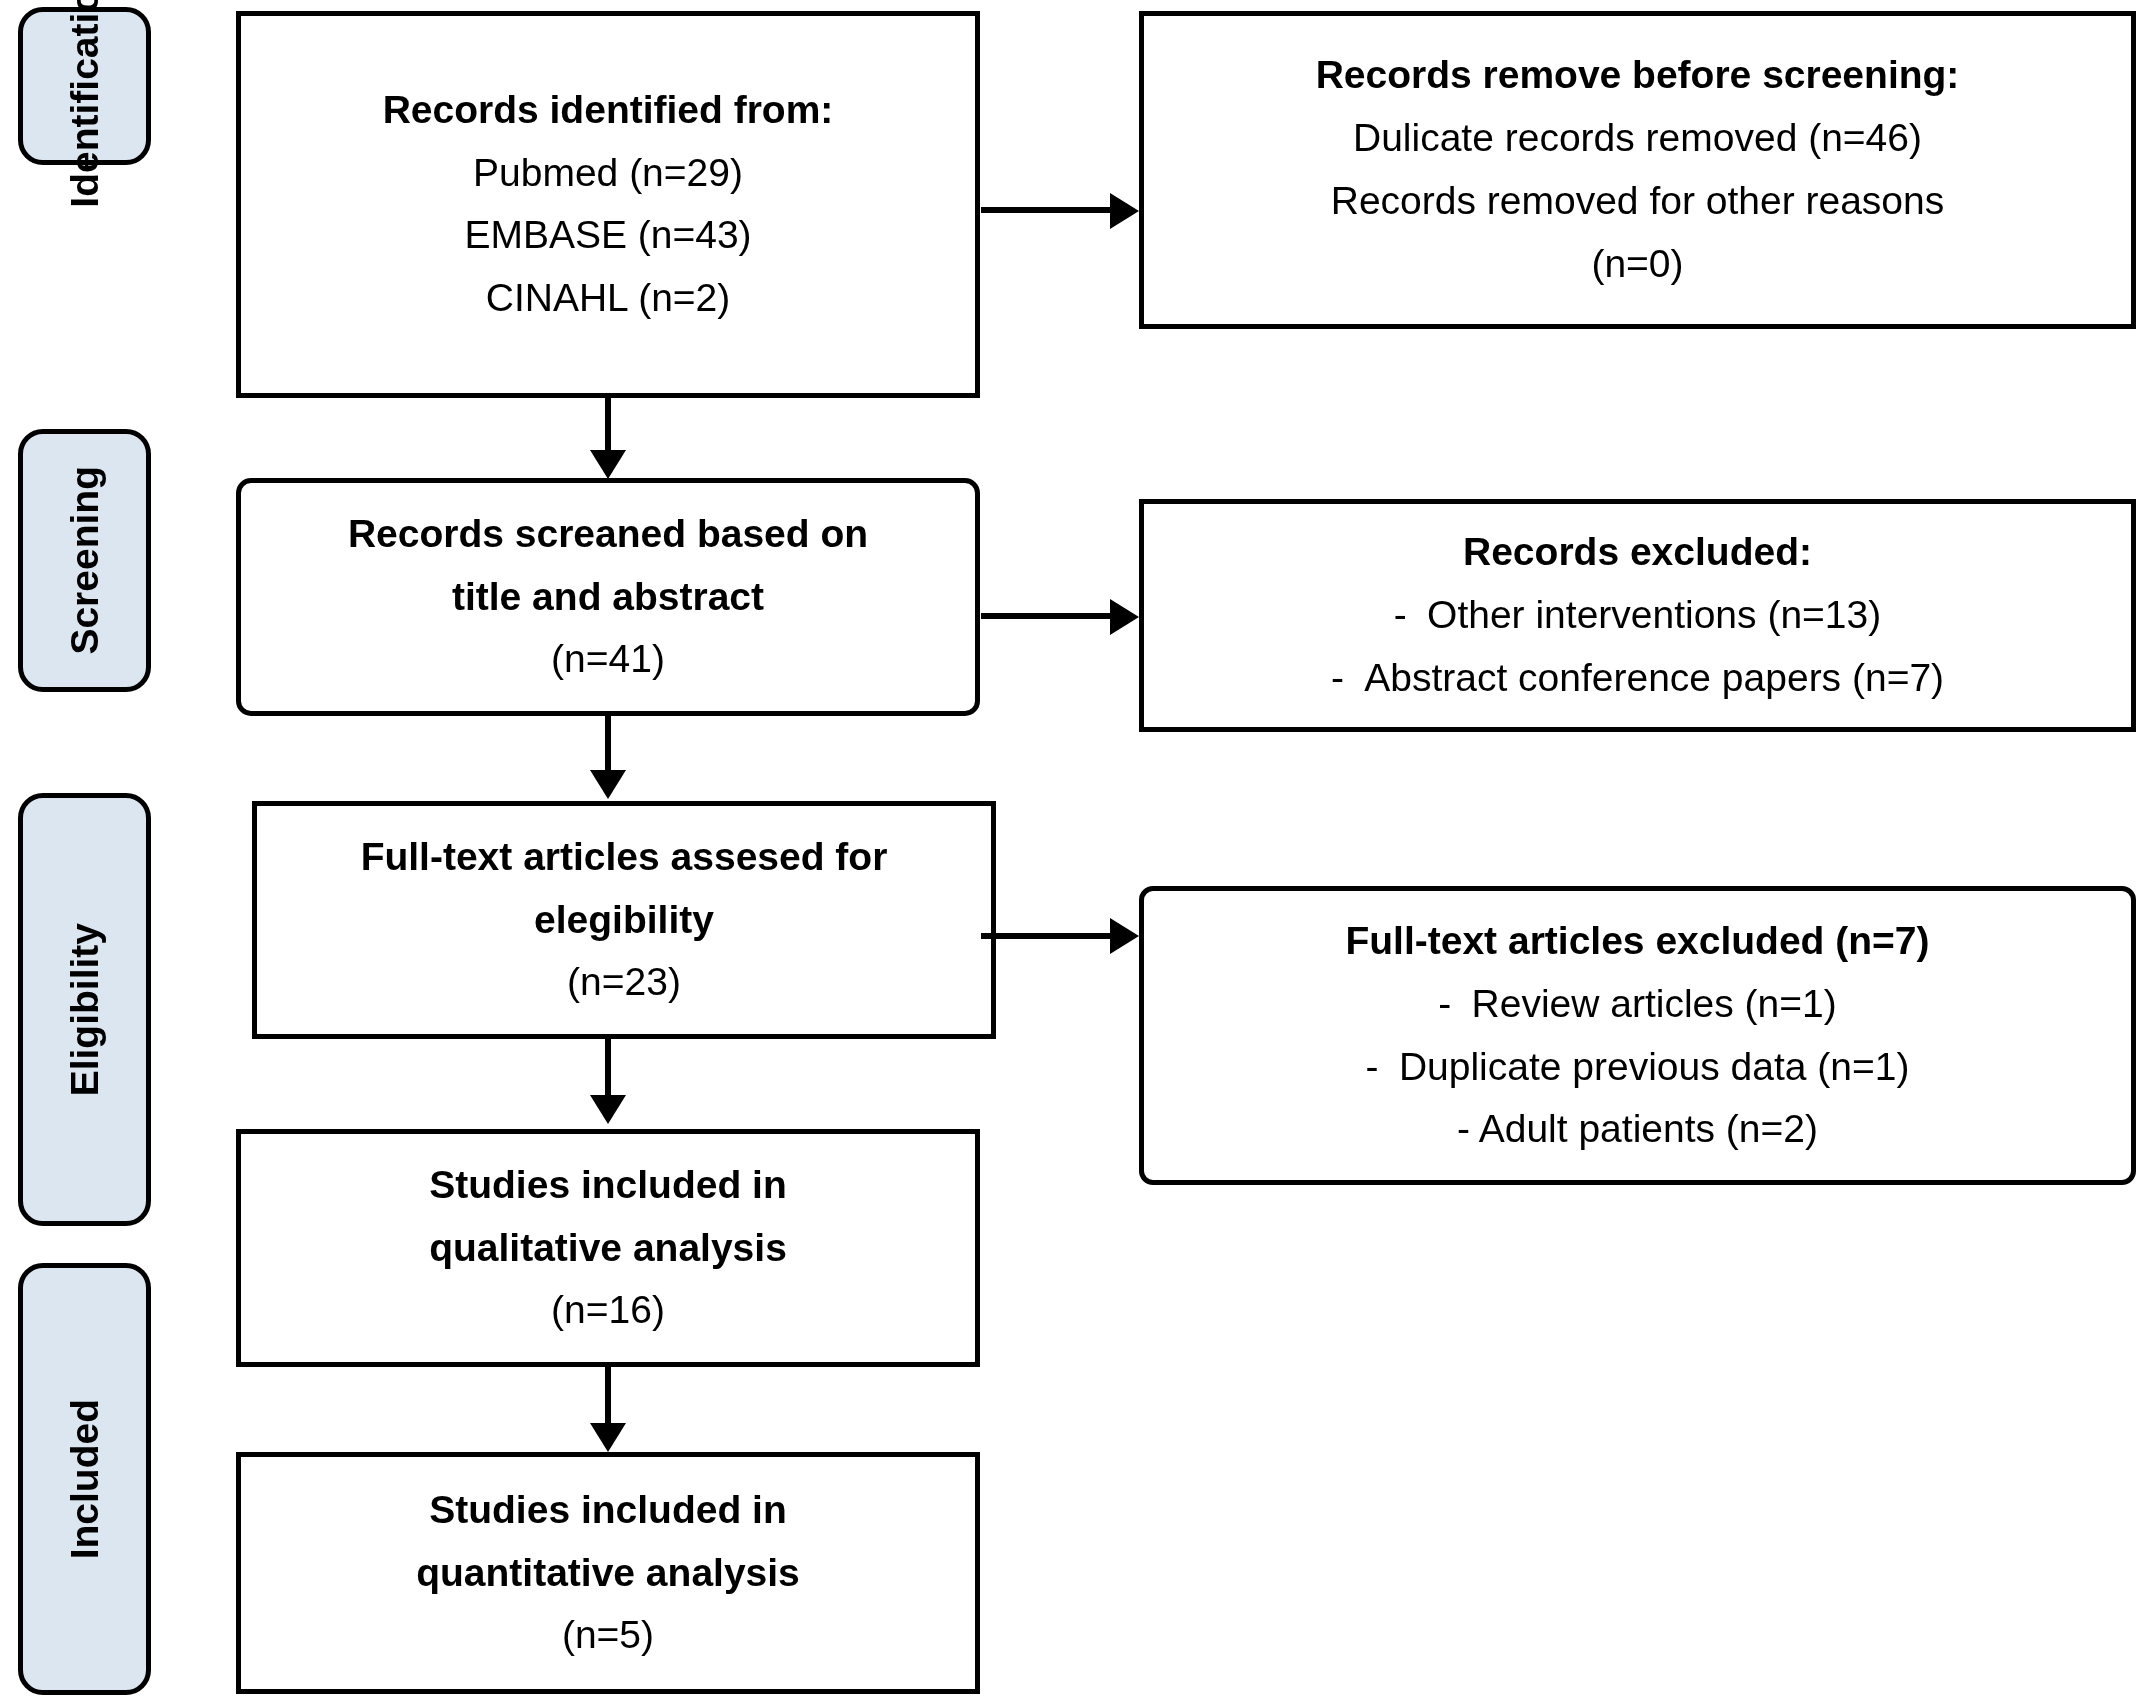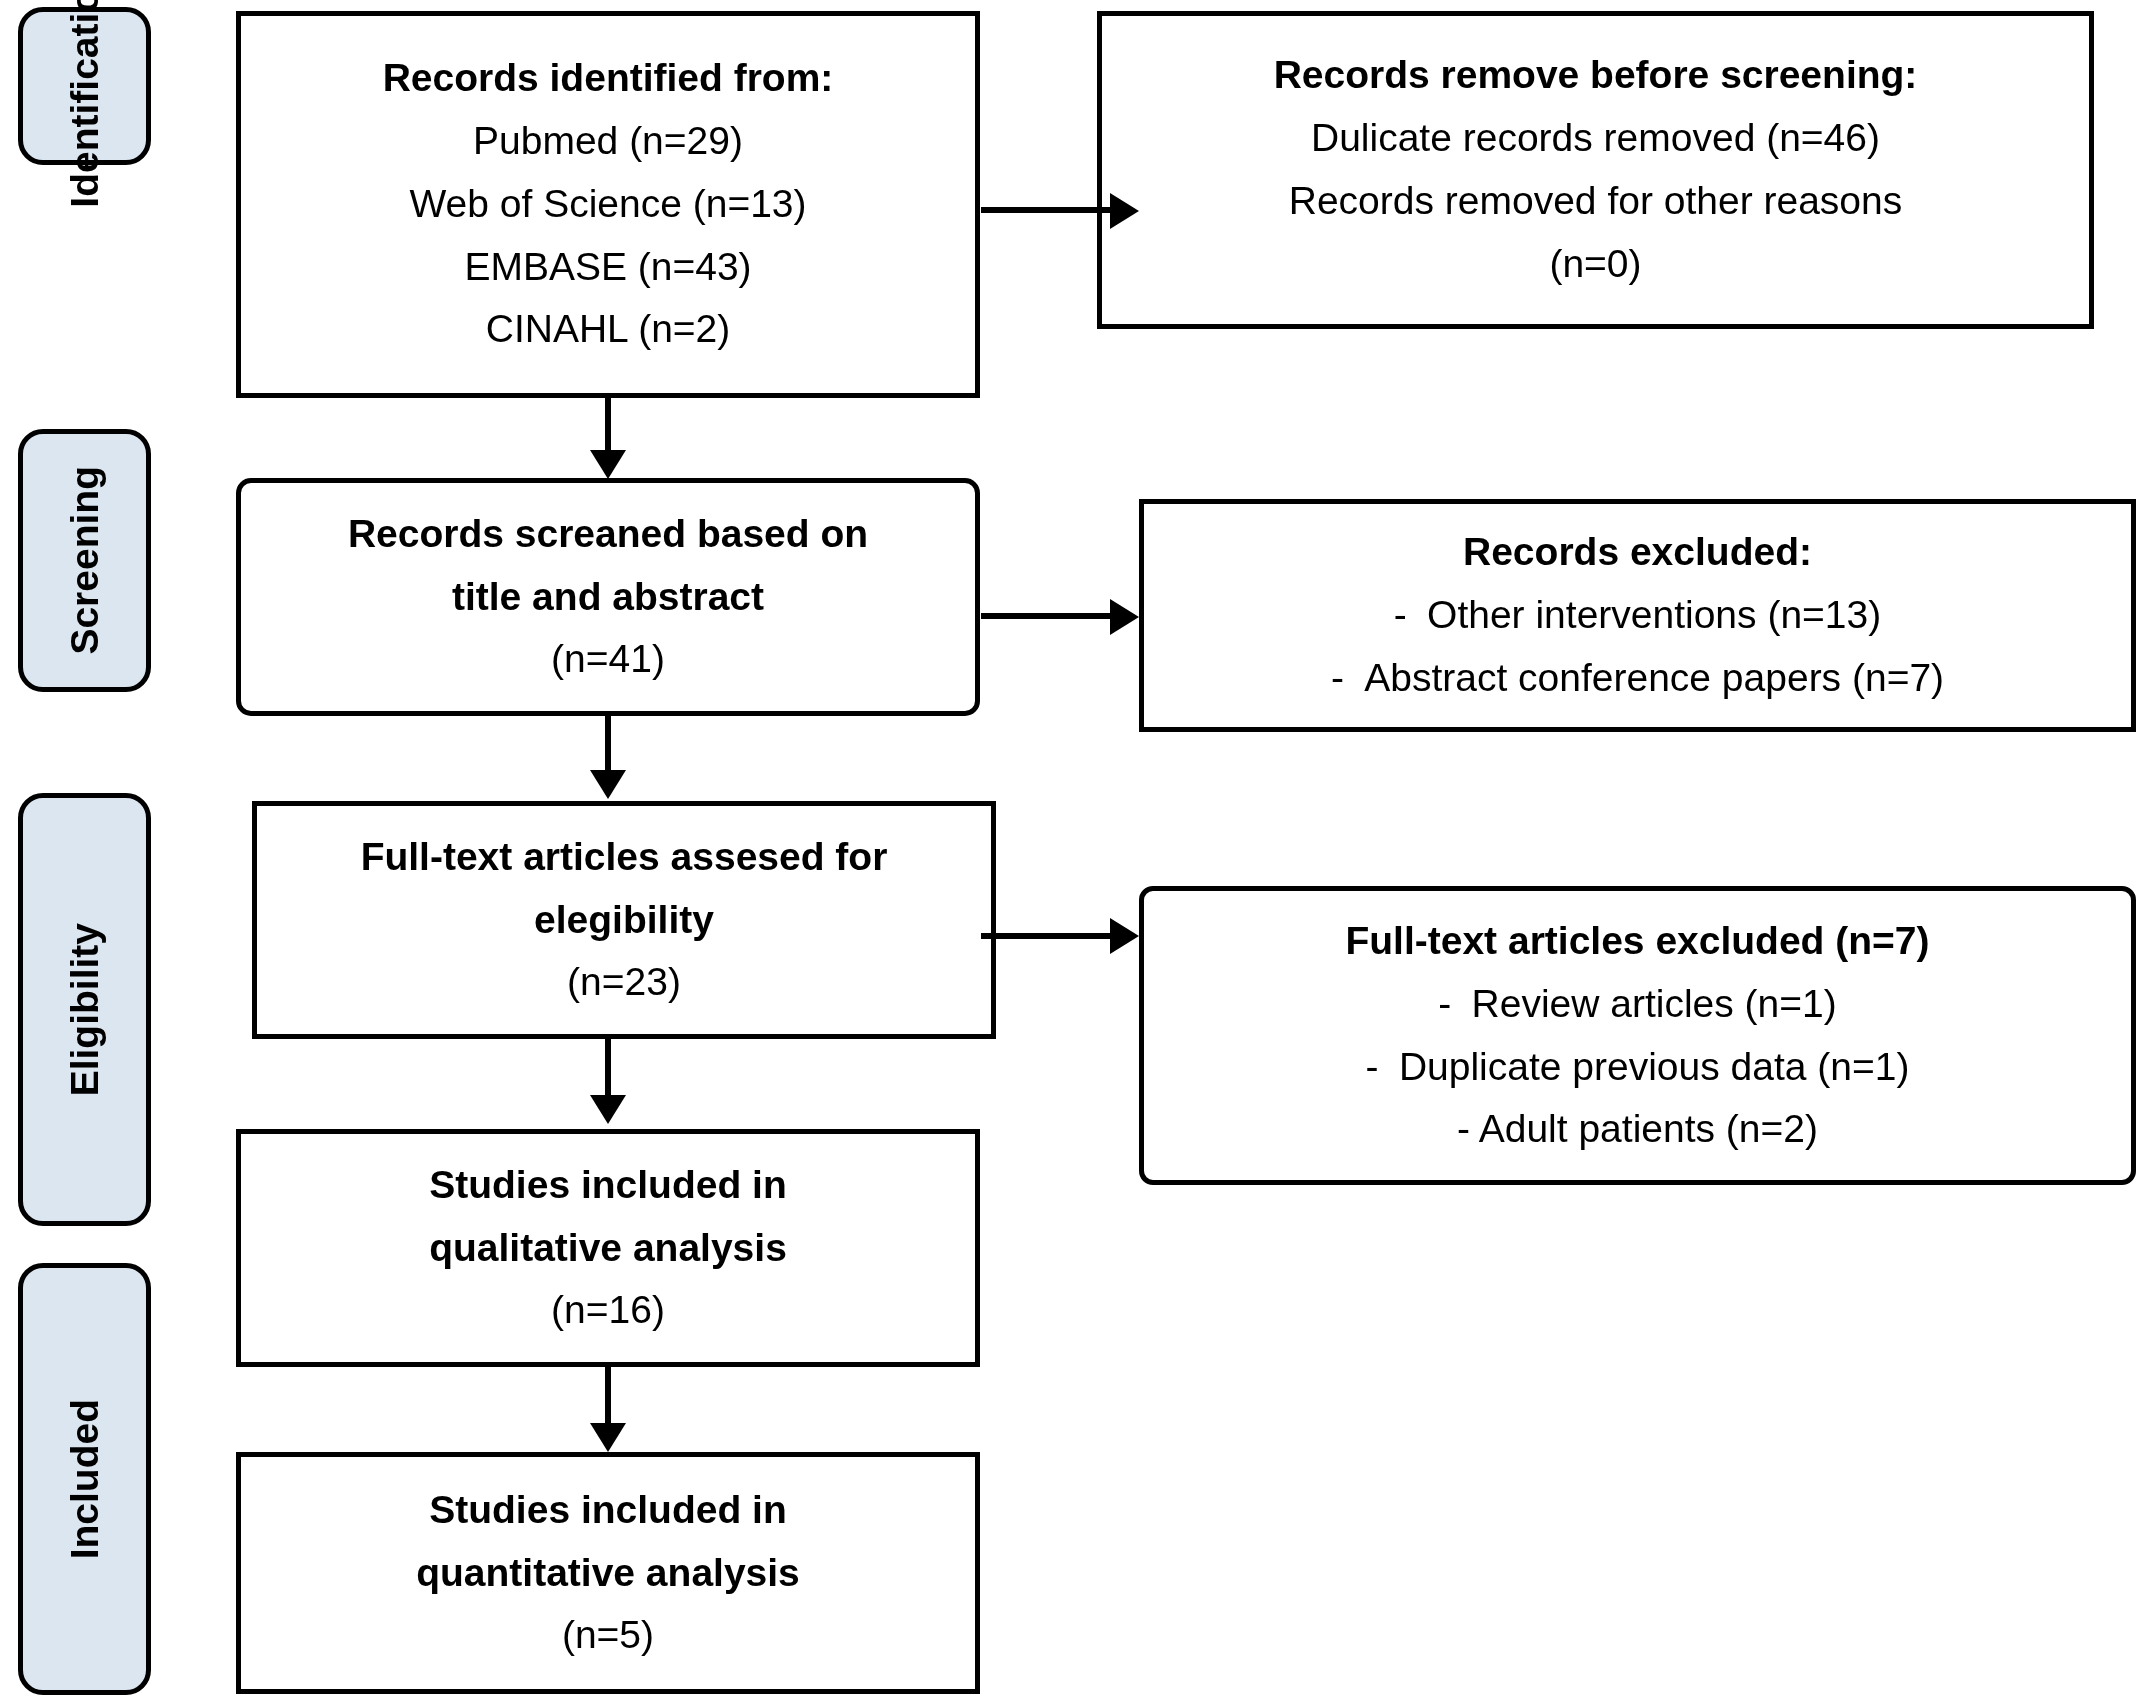--- a/index.html
+++ b/index.html
@@ -119,26 +119,25 @@
     <span class="vtext">Eligibility</span>
   </div>
 
   <div class="stage-label" style="left:18px; top:1263px; width:133px; height:432px;">
     <span class="vtext">Included</span>
   </div>
 
   <div class="box" style="left:236px; top:10.8px; width:744px; height:387px;">
     <div class="line bold">Records identified from:</div>
     <div class="line">Pubmed (n=29)</div>
-    <div class="line">Web of Science (n=13)</div>
     <div class="line">EMBASE (n=43)</div>
     <div class="line">CINAHL (n=2)</div>
   </div>
 
-  <div class="box" style="left:1097px; top:10.8px; width:997px; height:318px;">
+  <div class="box" style="left:1139px; top:10.8px; width:997px; height:318px;">
     <div class="line bold">Records remove before screening:</div>
     <div class="line">Dulicate records removed (n=46)</div>
     <div class="line">Records removed for other reasons</div>
     <div class="line">(n=0)</div>
   </div>
 
   <div class="box" style="left:236px; top:478px; width:744px; height:238px;border-radius:15px;">
     <div class="line bold">Records screaned based on</div>
     <div class="line bold">title and abstract</div>
     <div class="line">(n=41)</div>

